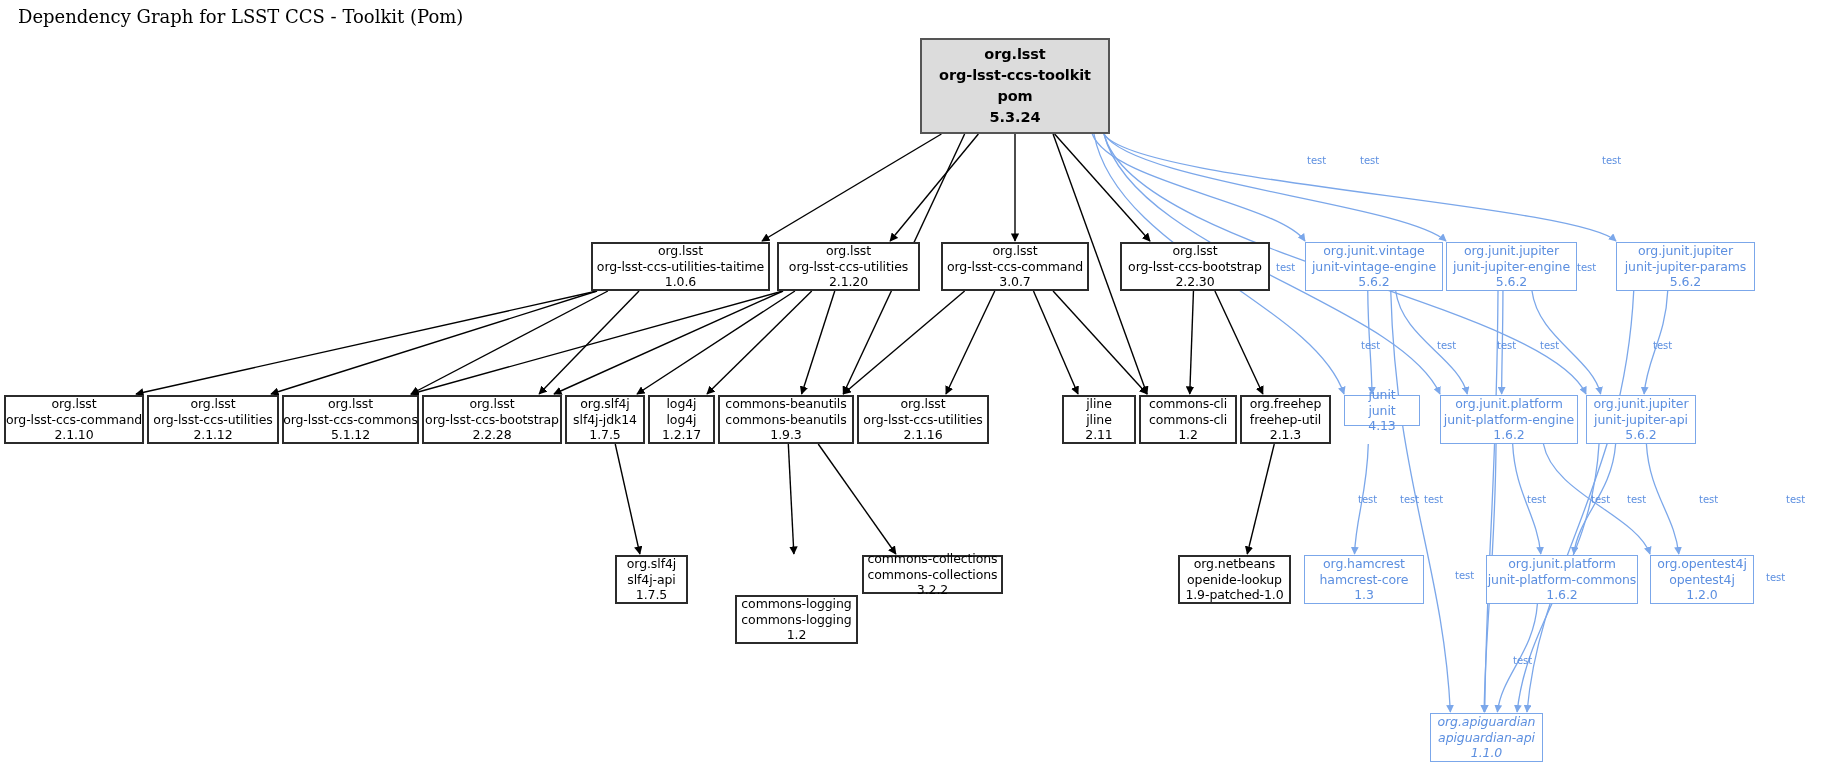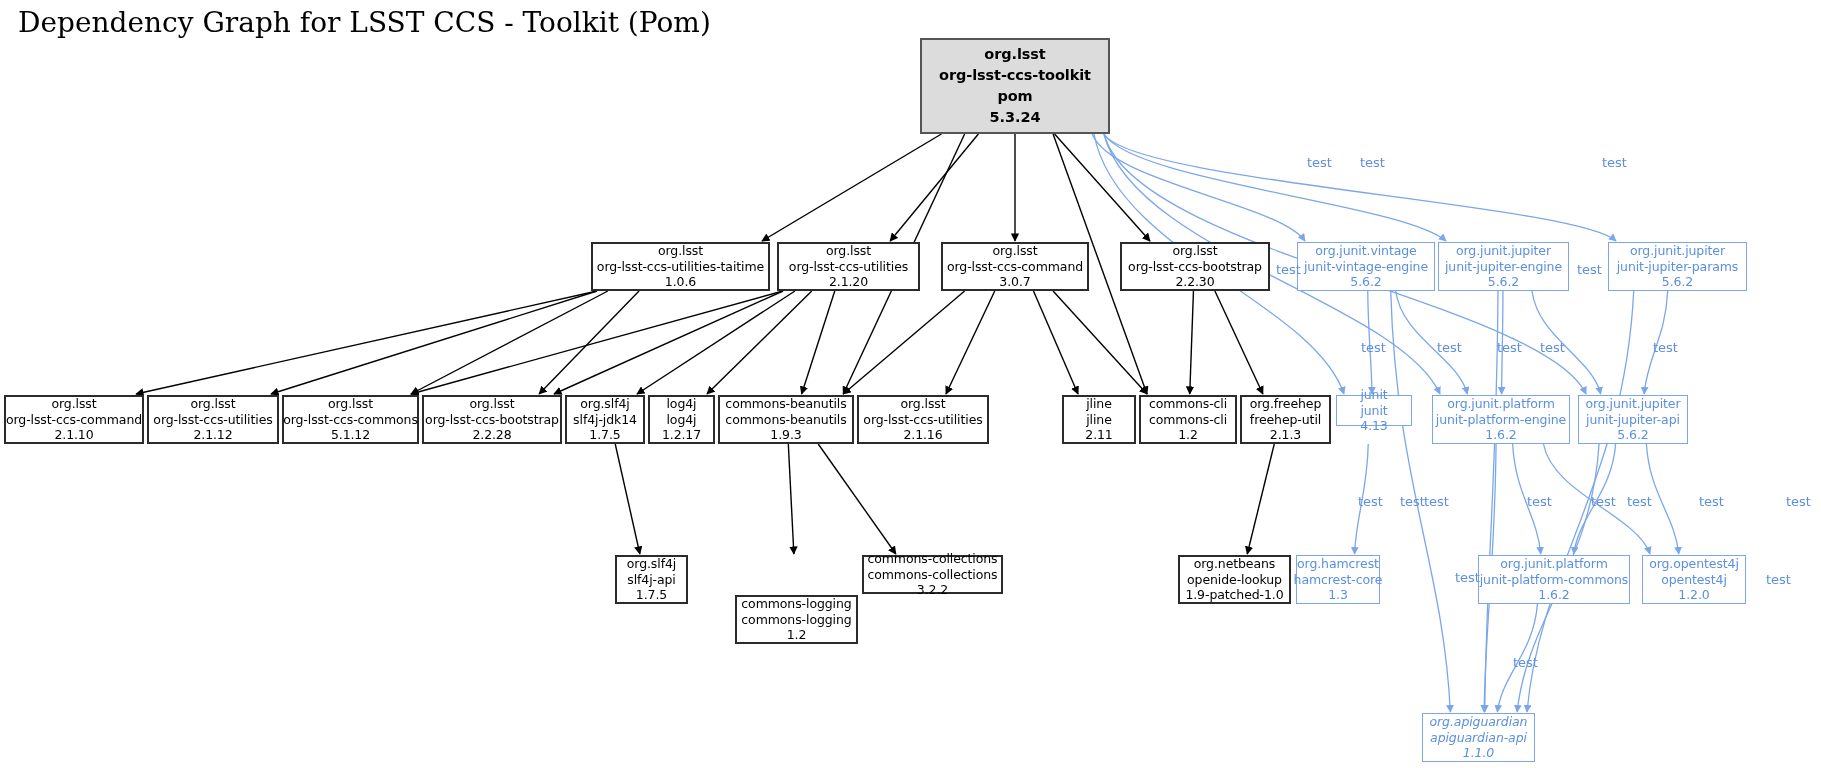--- a/index.html
+++ b/index.html
@@ -11,21 +11,21 @@
     width: 1821px;
     height: 768px;
     overflow: hidden;
     font-family: "DejaVu Sans", sans-serif;
   }
   #page-title {
     position: absolute;
     left: 18px;
     top: 6px;
     font-family: "DejaVu Serif", serif;
-    font-size: 28px;
+    font-size: 18px;
     color: #000000;
     white-space: nowrap;
   }
   #graph-canvas {
     position: absolute;
     left: 0;
     top: 0;
     width: 1821px;
     height: 768px;
   }
@@ -48,25 +48,26 @@
     background: #dcdcdc;
     border: 2px solid #555555;
     font-size: 14.5px;
     line-height: 21px;
     font-weight: bold;
   }
   .node-box.test-scope {
     border: 1.6px solid #7ba7ea;
     color: #5c8fe0;
     background: #ffffff;
+    margin-left: 8px;
   }
   .node-line { display: block; }
   .edge-label {
     position: absolute;
-    font-size: 13px;
+    font-size: 10px;
     color: #5c8fe0;
     white-space: nowrap;
     font-family: "DejaVu Sans", sans-serif;
   }
 </style>
 </head>
 <body>
 
 <div id="page-title">Dependency Graph for LSST CCS - Toolkit (Pom)</div>
 
@@ -255,21 +256,21 @@
     <div class="node-box" style="left: 862px; top: 555px; width: 141px; height: 39px;">
       <span class="node-line">commons-collections</span>
       <span class="node-line">commons-collections</span>
       <span class="node-line">3.2.2</span>
     </div>
     <div class="node-box" style="left: 1178px; top: 555px; width: 113px; height: 49px;">
       <span class="node-line">org.netbeans</span>
       <span class="node-line">openide-lookup</span>
       <span class="node-line">1.9-patched-1.0</span>
     </div>
-    <div class="node-box test-scope" style="left: 1296px; top: 555px; width: 84px; height: 49px;">
+    <div class="node-box test-scope" style="left: 1296px; top: 555px; width: 120px; height: 49px;">
       <span class="node-line">org.hamcrest</span>
       <span class="node-line">hamcrest-core</span>
       <span class="node-line">1.3</span>
     </div>
     <div class="node-box test-scope" style="left: 1478px; top: 555px; width: 152px; height: 49px;">
       <span class="node-line">org.junit.platform</span>
       <span class="node-line">junit-platform-commons</span>
       <span class="node-line">1.6.2</span>
     </div>
     <div class="node-box test-scope" style="left: 1642px; top: 555px; width: 104px; height: 49px;">

